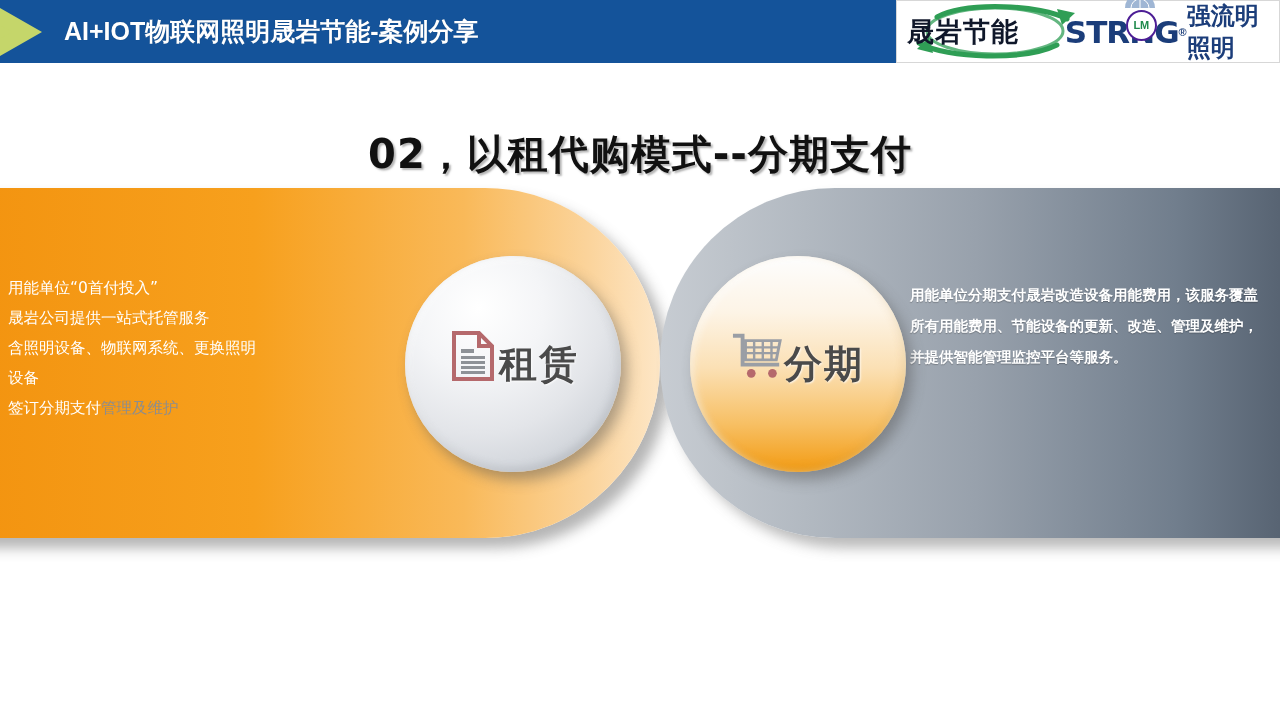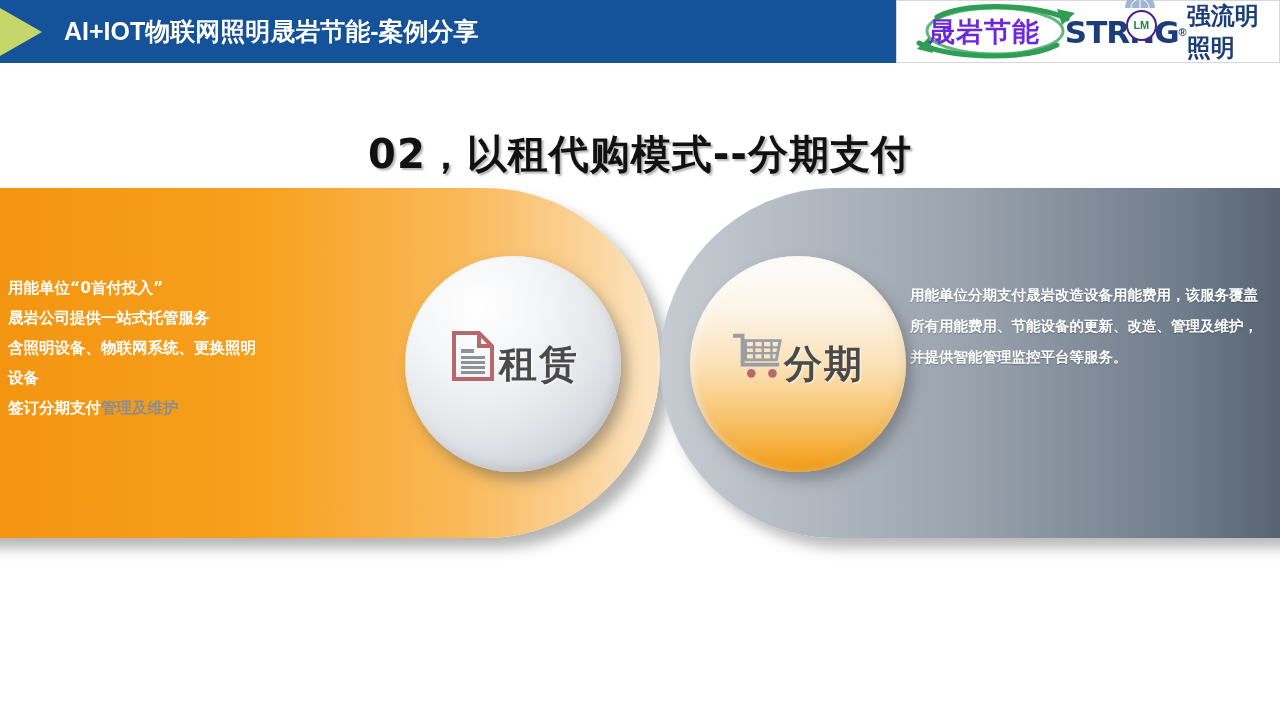--- a/index.html
+++ b/index.html
@@ -40,23 +40,23 @@
     box-sizing:border-box;
     display:flex;align-items:center;
   }
   .logo-cn{
     position:relative;
     margin-left:10px;
     width:176px;height:58px;
   }
   .logo-cn svg{position:absolute;left:0;top:0;}
   .logo-cn-text{
-    position:absolute;left:21px;top:11px;
+    position:absolute;left:0;top:11px;
     font-size:27px;font-weight:bold;
-    color:#6d28d9;
+    color:#0f172a;
     letter-spacing:1px;
     font-family:"DejaVu Sans","Liberation Sans",sans-serif;
   }
   .logo-strong{
     position:relative;
     margin-left:2px;
     display:flex;align-items:center;
     height:58px;
   }
   .logo-strong-word{
@@ -111,21 +111,21 @@
   .panel-grey{
     position:absolute;left:660px;top:0;width:660px;height:350px;
     border-radius:175px 0 0 175px;
     background:linear-gradient(to right,#c7ccd2 0%,#b2b9c1 22%,#98a1ac 48%,#717e8d 78%,#4e5a69 100%);
     box-shadow:10px 10px 13px rgba(90,90,90,.42);
   }
 
   .panel-orange-text{
     position:absolute;left:48px;top:85px;width:330px;
     color:#ffffff;
-    font-size:15.5px;font-weight:bold;
+    font-size:15.5px;font-weight:normal;
     line-height:30px;
     font-family:"DejaVu Sans","Liberation Sans",sans-serif;
   }
   .panel-orange-text div{white-space:nowrap;}
   .muted-grey{color:#8d8d8d;}
 
   .panel-grey-text{
     position:absolute;left:250px;top:80px;width:360px;
     color:#ffffff;
     font-size:14.5px;font-weight:bold;

